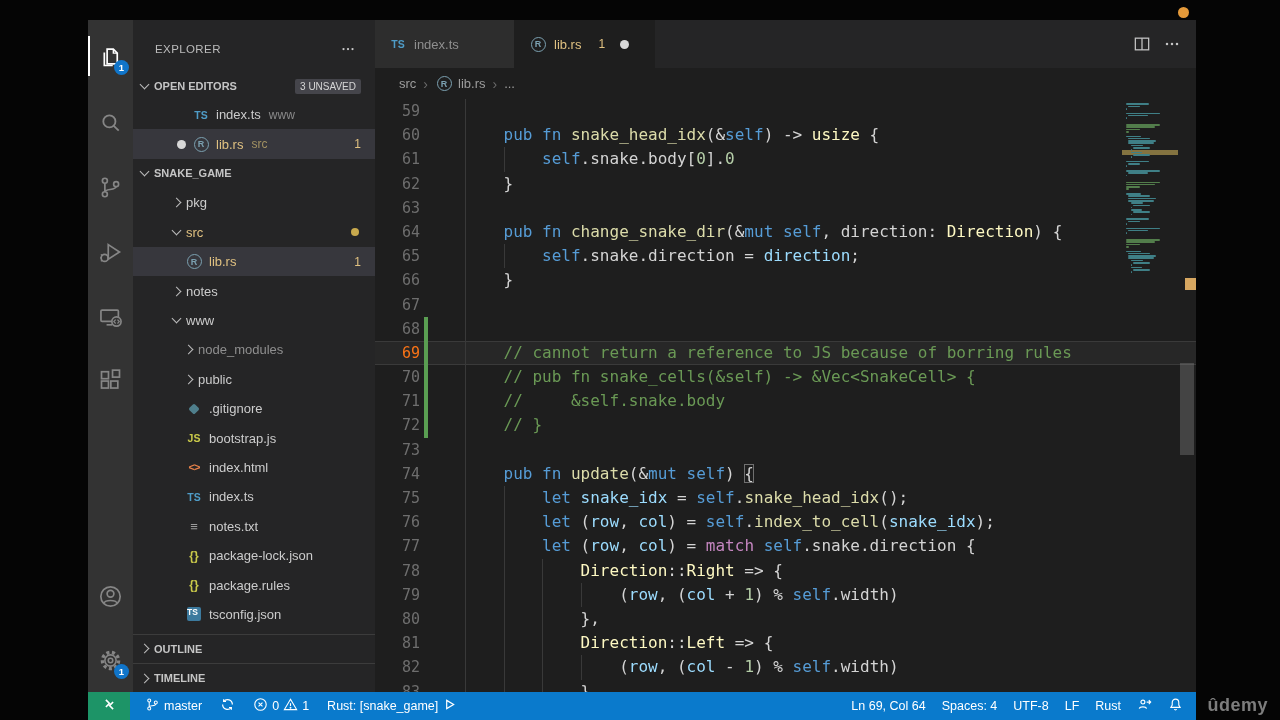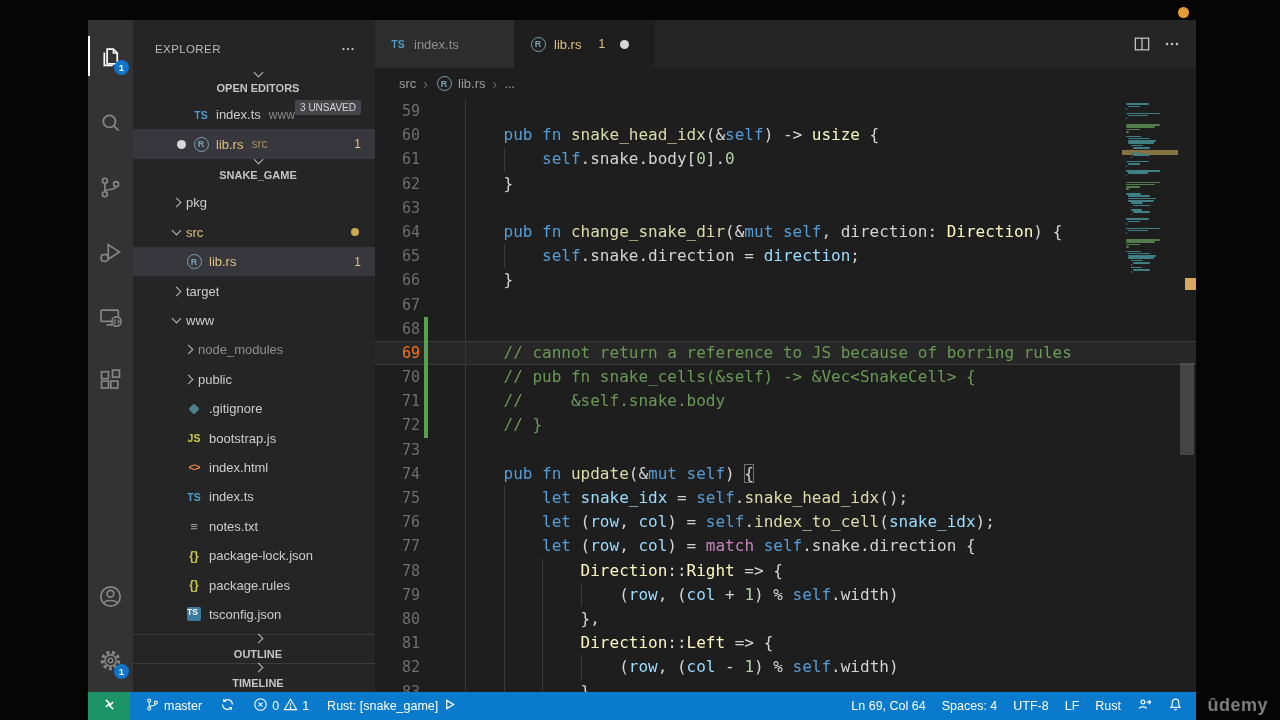--- a/index.html
+++ b/index.html
@@ -17,21 +17,21 @@
   .ab-item.active{color:#ffffff;}
   .ab-item.active::before{content:"";position:absolute;left:0;top:4px;bottom:4px;width:2px;background:#fff;}
   .ab-badge{position:absolute;right:4px;bottom:5px;min-width:15px;height:15px;border-radius:50%;background:#1075ca;color:#fff;font-size:9.5px;display:flex;align-items:center;justify-content:center;font-weight:bold;}
 
   
   #sidebar{position:absolute;left:45px;top:0;width:242px;height:672px;background:#252526;color:#cccccc;overflow:hidden;}
   #sb-title-row{position:absolute;left:0;top:0;right:0;height:50px;display:flex;align-items:center;padding:7px 18px 0 22px;}
   #sb-title{font-size:11.5px;letter-spacing:.4px;color:#bbbbbb;flex:1;}
   .mini-dots{color:#cccccc;width:18px;height:18px;}
   .mini-dots svg{width:18px;height:18px;}
-  .sb-section{position:absolute;left:0;right:0;display:flex;align-items:center;gap:6px;padding-left:8px;font-size:11px;font-weight:bold;color:#c5c5c5;cursor:pointer;flex-direction:column;}
+  .sb-section{position:absolute;left:0;right:0;display:flex;align-items:center;gap:6px;padding-left:8px;font-size:11px;font-weight:bold;color:#c5c5c5;cursor:pointer;}
   #oe-header{top:52px;height:28px;}
   #oe-badge{margin-left:auto;margin-right:14px;background:#45454b;color:#d6d6d6;font-weight:normal;font-size:10px;padding:2px 5px;border-radius:2px;}
   .chev{width:7px;height:7px;border-right:1.3px solid #bdbdbd;border-bottom:1.3px solid #bdbdbd;display:inline-block;flex:none;}
   .chev.r{transform:rotate(-45deg);}
   .chev.d{transform:rotate(45deg);margin-top:-3px;}
   .row-item{position:absolute;left:0;right:0;height:29.4px;display:flex;align-items:center;font-size:13px;cursor:pointer;gap:6px;}
   .row-item.sel{background:#37373d;}
   .lab{white-space:nowrap;overflow:hidden;}
   .detail{color:#8a8a8a;font-size:12px;margin-left:2px;}
   .detail.modc{color:#a29162;}
@@ -226,21 +226,21 @@
           </div>
           <div class="row-item sel" style="top: 227px; padding-left: 52px;">
             <span class="fi">
               <span class="fi-rust">R</span>
             </span>
             <span class="lab modc-text">lib.rs</span>
             <span class="count">1</span>
           </div>
           <div class="row-item" style="top: 256.4px; padding-left: 40px;">
             <span class="chev r"></span>
-            <span class="lab">target</span>
+            <span class="lab">notes</span>
           </div>
           <div class="row-item" style="top: 285.8px; padding-left: 40px;">
             <span class="chev d"></span>
             <span class="lab">www</span>
           </div>
           <div class="row-item" style="top: 315.2px; padding-left: 52px;">
             <span class="chev r"></span>
             <span class="lab dim-text">node_modules</span>
           </div>
           <div class="row-item" style="top: 344.6px; padding-left: 52px; text-align: center;">

